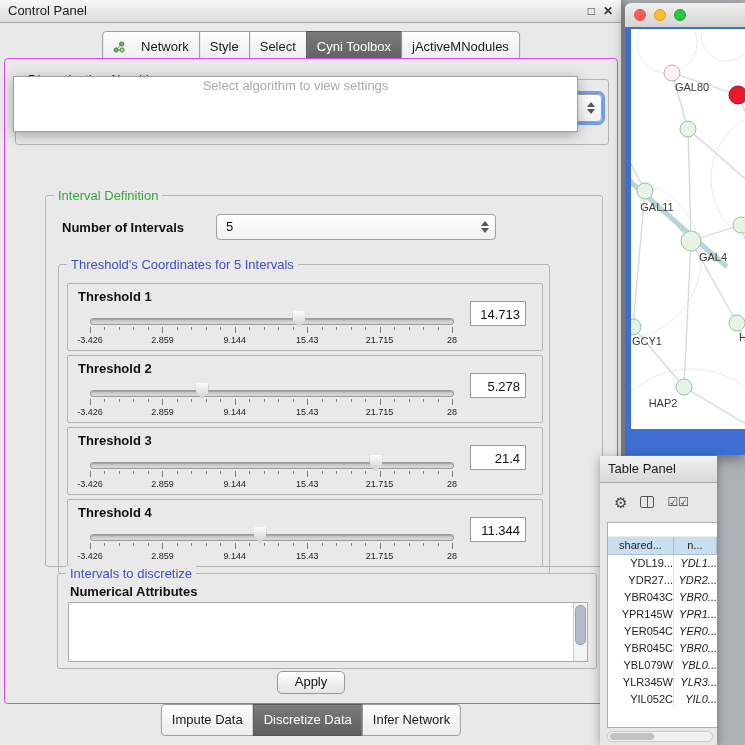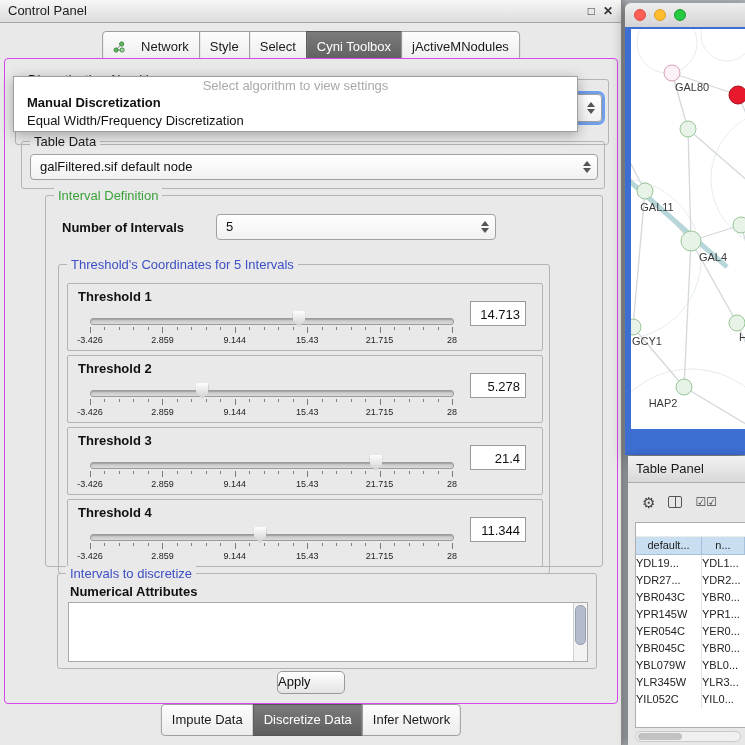--- a/index.html
+++ b/index.html
@@ -51,53 +51,53 @@
   .scale{position:absolute;left:22px;top:51px;width:362px;height:10px;}
   .scale span{position:absolute;transform:translateX(-50%);font-size:9px;color:#222;white-space:nowrap;}
   .valbox{position:absolute;right:16px;top:17px;width:56px;height:25px;background:#fff;border:1px solid #9a9a9a;font-size:13px;line-height:25px;text-align:right;padding-right:5px;box-sizing:border-box;color:#111;}
 
   .attr-header{position:absolute;left:12px;top:10px;font-size:13px;font-weight:bold;color:#111;}
   .attr-list{position:absolute;left:10px;top:28px;width:518px;height:58px;background:#fff;border:1px solid #ababab;overflow:hidden;}
   .attr-item{height:17px;line-height:17px;padding-left:6px;font-size:12px;color:#111;}
   .vscroll{position:absolute;right:0;top:0;bottom:0;width:13px;background:#f3f3f3;border-left:1px solid #d0d0d0;}
   .vthumb{position:absolute;left:1px;top:2px;width:9px;height:38px;background:#b3bccb;border:1px solid #96a0b2;border-radius:5px;}
 
-  .apply{position:absolute;left:50%;transform:translateX(-50%);top:612px;width:66px;height:21px;background:linear-gradient(#ffffff,#e4e4e4);border:1px solid #999;border-radius:5px;font-size:13px;line-height:19px;color:#111;}
+  .apply{position:absolute;left:50%;transform:translateX(-50%);top:612px;width:66px;height:21px;background:linear-gradient(#ffffff,#e4e4e4);border:1px solid #999;border-radius:5px;font-size:13px;line-height:19px;text-align:center;color:#111;}
 
   
   .net-window{position:absolute;left:625px;top:3px;width:120px;height:452px;border-radius:6px 0 0 0;overflow:hidden;box-shadow:0 4px 14px rgba(0,0,0,.4);}
   .mac-bar{position:absolute;left:0;top:0;right:0;height:24px;background:linear-gradient(#efefef,#d3d3d3);border-bottom:1px solid #a2a2a2;}
   .lights{position:absolute;left:9px;top:6px;display:flex;gap:8px;}
   .light{width:12px;height:12px;border-radius:50%;box-sizing:border-box;}
   .light.r{background:var(--traffic-red,#ff5f57);border:1px solid #dd4a42;}
   .light.y{background:var(--traffic-yellow,#febc2e);border:1px solid #dd9f22;}
   .light.g{background:var(--traffic-green,#28c840);border:1px solid #1f9a31;}
   .net-body{position:absolute;left:0;top:24px;right:0;bottom:0;background:var(--network-frame-blue,#3d6ed2);padding-left:46px;}
   .net-canvas{position:absolute;left:6px;top:2px;right:0;bottom:26px;background:#fff;overflow:hidden;}
   .net-canvas svg{display:block;}
 
   
-  .tp-window{position:absolute;left:628px;top:456px;width:117px;height:289px;background:#e7e7e7;box-shadow:0 2px 10px rgba(0,0,0,.35);}
+  .tp-window{position:absolute;left:600px;top:456px;width:117px;height:289px;background:#e7e7e7;box-shadow:0 2px 10px rgba(0,0,0,.35);}
   .tp-title{position:absolute;left:0;top:0;right:0;height:26px;background:linear-gradient(#f2f2f2,#d8d8d8);border-bottom:1px solid #aaa;}
   .tp-title .t{position:absolute;left:8px;line-height:26px;font-size:13px;color:#1a1a1a;}
   .tp-toolbar{position:absolute;left:14px;top:32px;height:28px;display:flex;align-items:center;gap:13px;}
   .ticon{font-size:15px;color:#444;line-height:1;}
   .cols-icon{width:14px;height:12px;border:1px solid #555;border-radius:2px;position:relative;box-sizing:border-box;}
   .cols-icon::after{content:"";position:absolute;left:50%;top:0;bottom:0;width:1px;background:#555;}
   .check-pair{font-size:12px;color:#444;}
   .dtable{position:absolute;left:7px;top:66px;width:110px;height:206px;background:#fff;border:1px solid #aeaeae;border-right:none;box-sizing:border-box;overflow:hidden;}
   .dt-blank{height:13px;border-bottom:1px solid #ececec;}
   .dt-head{display:flex;height:18px;}
   .dt-hcell{background:var(--table-header-blue,#c9def1);border-right:1px solid #a7c1da;border-bottom:1px solid #a7c1da;font-size:11px;line-height:17px;text-align:center;color:#222;overflow:hidden;white-space:nowrap;box-sizing:border-box;}
   .dt-hcell.c1{width:66px;flex:none;}
   .dt-hcell.c2{flex:1;}
   .dt-row{display:flex;height:17px;}
-  .dt-cell{font-size:11px;line-height:17px;text-align:left;color:#222;overflow:hidden;white-space:nowrap;box-sizing:border-box;}
+  .dt-cell{font-size:11px;line-height:17px;text-align:right;color:#222;overflow:hidden;white-space:nowrap;box-sizing:border-box;}
   .dt-cell.c1{width:66px;flex:none;border-right:1px solid #e3e3e3;}
-  .dt-cell.c2{flex:1;}
+  .dt-cell.c2{flex:1;font-style:italic;}
   .hscroll{position:absolute;left:7px;bottom:3px;width:106px;height:11px;background:#f0f0f0;border:1px solid #c9c9c9;border-radius:6px;box-sizing:border-box;}
   .hthumb{position:absolute;left:2px;top:1px;width:44px;height:7px;background:#c2c2c2;border-radius:4px;}
 </style>
 </head>
 <body>
 
 <div id="app">
 
   <div class="cp-window">
     <div class="titlebar">
@@ -141,36 +141,22 @@
           <span class="ct"></span>
           <span class="stepper">
               <span class="up"></span>
               <span class="dn"></span>
             </span>
         </div>
       </div>
 
       <div class="popup">
         <div class="pop-ph">Select algorithm to view settings</div>
-        <div id="popup-items">
-            <div class="pop-item bold">Manual Discretization</div>
-            <div class="pop-item">Equal Width/Frequency Discretization</div>
-          </div>
-      </div>
-
-      <div class="group" style="left:16px;top:82px;width:582px;height:46px;">
-        <span class="group-title">Table Data</span>
-        <div class="combo" style="left:8px;top:12px;width:566px;height:24px;">
-          <span class="ct">galFiltered.sif default node</span>
-          <span class="stepper">
-              <span class="up"></span>
-              <span class="dn"></span>
-            </span>
-        </div>
-      </div>
+      </div>
+
 
       <div class="group" style="left:40px;top:136px;width:556px;height:370px;">
         <span class="group-title green">Interval Definition</span>
         <span style="position:absolute;left:16px;top:24px;font-size:13px;font-weight:bold;color:#111;">Number of Intervals</span>
         <div class="combo" style="left:170px;top:18px;width:278px;height:24px;">
           <span class="ct">5</span>
           <span class="stepper">
               <span class="up"></span>
               <span class="dn"></span>
             </span>
@@ -433,21 +419,21 @@
       <span class="t">Table Panel</span>
     </div>
     <div class="tp-toolbar">
       <span class="ticon">⚙</span>
       <span class="cols-icon"></span>
       <span class="check-pair">☑☑</span>
     </div>
     <div class="dtable">
       <div class="dt-blank"></div>
       <div class="dt-head" id="dt-header">
-          <div class="dt-hcell c1">default...</div>
+          <div class="dt-hcell c1">shared...</div>
           <div class="dt-hcell c2">n...</div>
         </div>
       <div id="dt-rows">
           <div class="dt-row">
             <div class="dt-cell c1">YDL19...</div>
             <div class="dt-cell c2">YDL1...</div>
           </div>
           <div class="dt-row">
             <div class="dt-cell c1">YDR27...</div>
             <div class="dt-cell c2">YDR2...</div>

